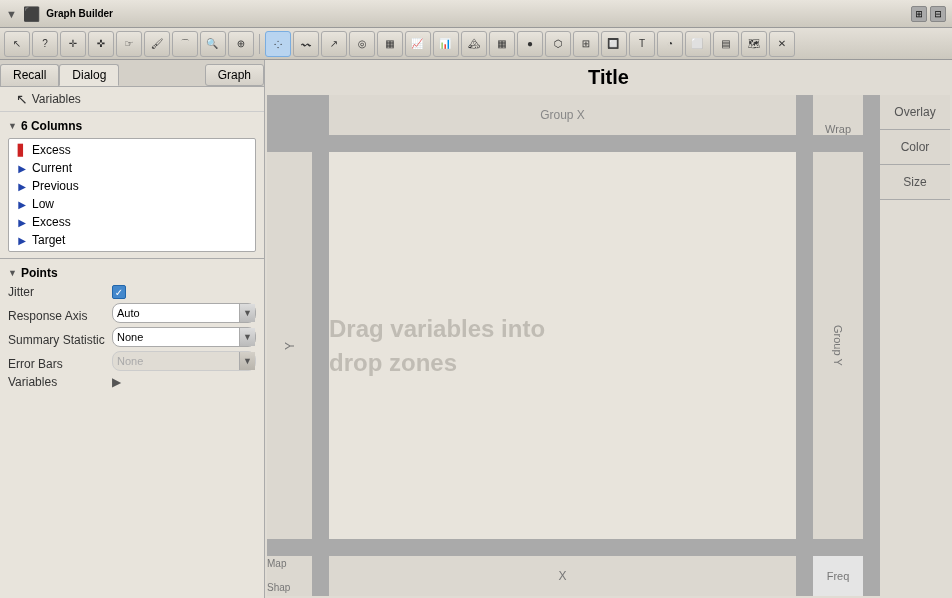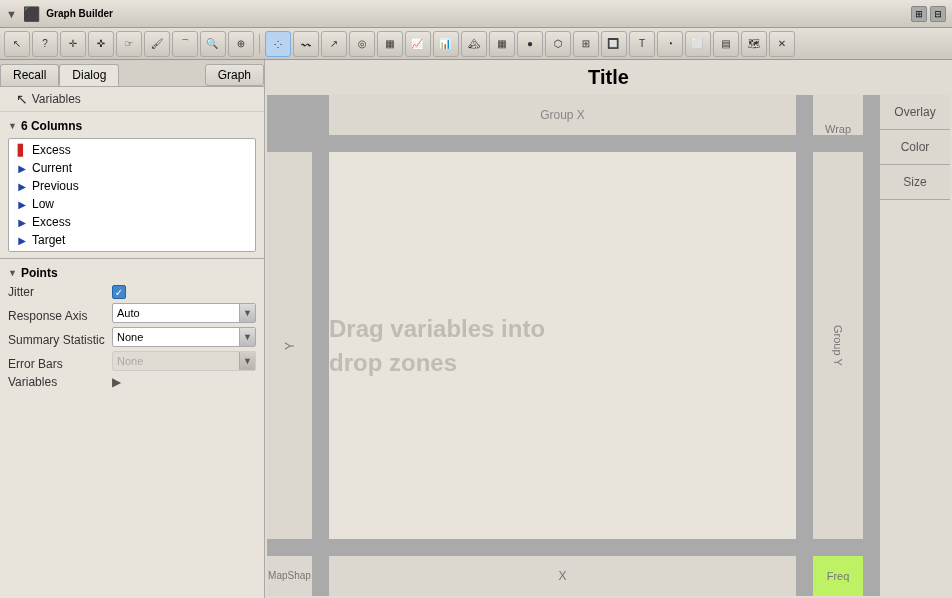--- a/index.html
+++ b/index.html
@@ -165,21 +165,21 @@
       border-radius: 2px;
       display: flex; align-items: center; justify-content: center;
       color: white; font-size: 10px;
     }
     .select-control {
       flex: 1;
       display: flex;
       align-items: center;
       background: white;
       border: 1px solid #aaa;
-      border-radius: 2px;
+      border-radius: 8px;
       height: 20px;
       padding: 0 4px;
       font-size: 11px;
       position: relative;
     }
     .select-control .select-value { flex: 1; }
     .select-arrow {
       width: 16px; height: 18px;
       background: linear-gradient(to bottom, #ddd, #bbb);
       border-left: 1px solid #aaa;
@@ -214,23 +214,23 @@
       gap: 17px;
       background: #aaa;
       margin: 2px;
     }
     .cw-groupx { grid-column: 2; grid-row: 1; background: #dcd8d0; display:flex; align-items:center; justify-content:center; font-size:12px; color:#888; }
     .cw-wrap { grid-column: 3; grid-row: 1; background: #dcd8d0; display:flex; align-items:flex-end; justify-content:center; font-size:11px; color:#777; }
     .cw-y { grid-column: 1; grid-row: 2; background: #dcd8d0; display:flex; align-items:center; justify-content:center; writing-mode:vertical-rl; transform:rotate(180deg); font-size:12px; color:#777; }
     .cw-main { grid-column: 2; grid-row: 2; background: #e8e4dc; display:flex; align-items:flex-start; justify-content:center; flex-direction:column; }
     .cw-groupy { grid-column: 3; grid-row: 2; background: #dcd8d0; display:flex; align-items:center; justify-content:center; writing-mode:vertical-rl; font-size:11px; color:#777; }
     .cw-right-panel { grid-column: 4; grid-row: 1 / 4; background: #e0dcd4; display:flex; flex-direction:column; padding: 0; }
-    .cw-mapshap { grid-column: 1; grid-row: 3; background: #dcd8d0; display:flex; align-items:center; justify-content:center; font-size:10px; color:#777; text-align:center; line-height:1.2; }
+    .cw-mapshap { grid-column: 1; grid-row: 3; background: #dcd8d0; display:flex; align-items:flex-start; justify-content:center; font-size:10px; color:#777; text-align:center; line-height:1.2;flex-direction:column; }
     .cw-x { grid-column: 2; grid-row: 3; background: #dcd8d0; display:flex; align-items:center; justify-content:center; font-size:12px; color:#777; }
-    .cw-freq { grid-column: 3; grid-row: 3; background: #bef264; display:flex; align-items:center; justify-content:center; font-size:11px; color:#777; }
+    .cw-freq { grid-column: 3; grid-row: 3; background: #e5e5e5; display:flex; align-items:center; justify-content:center; font-size:11px; color:#777; }
 
     .drop-text { font-size: 24px; font-weight: bold; color: #c0bcb4; text-align: center; line-height: 1.4; }
 
     .right-panel-inner {
       display: flex;
       flex-direction: column;
       height: 100%;
     }
     .rp-btn {
       flex: 0;

